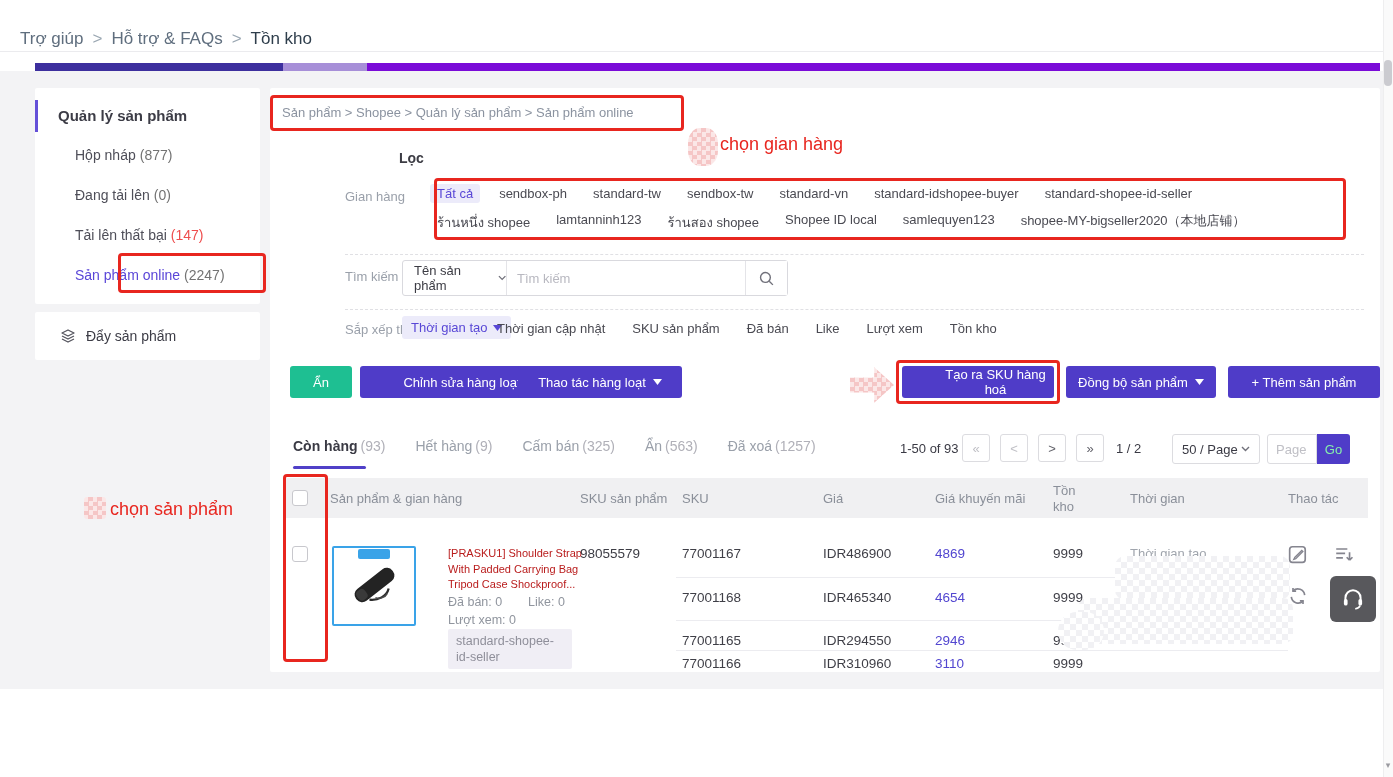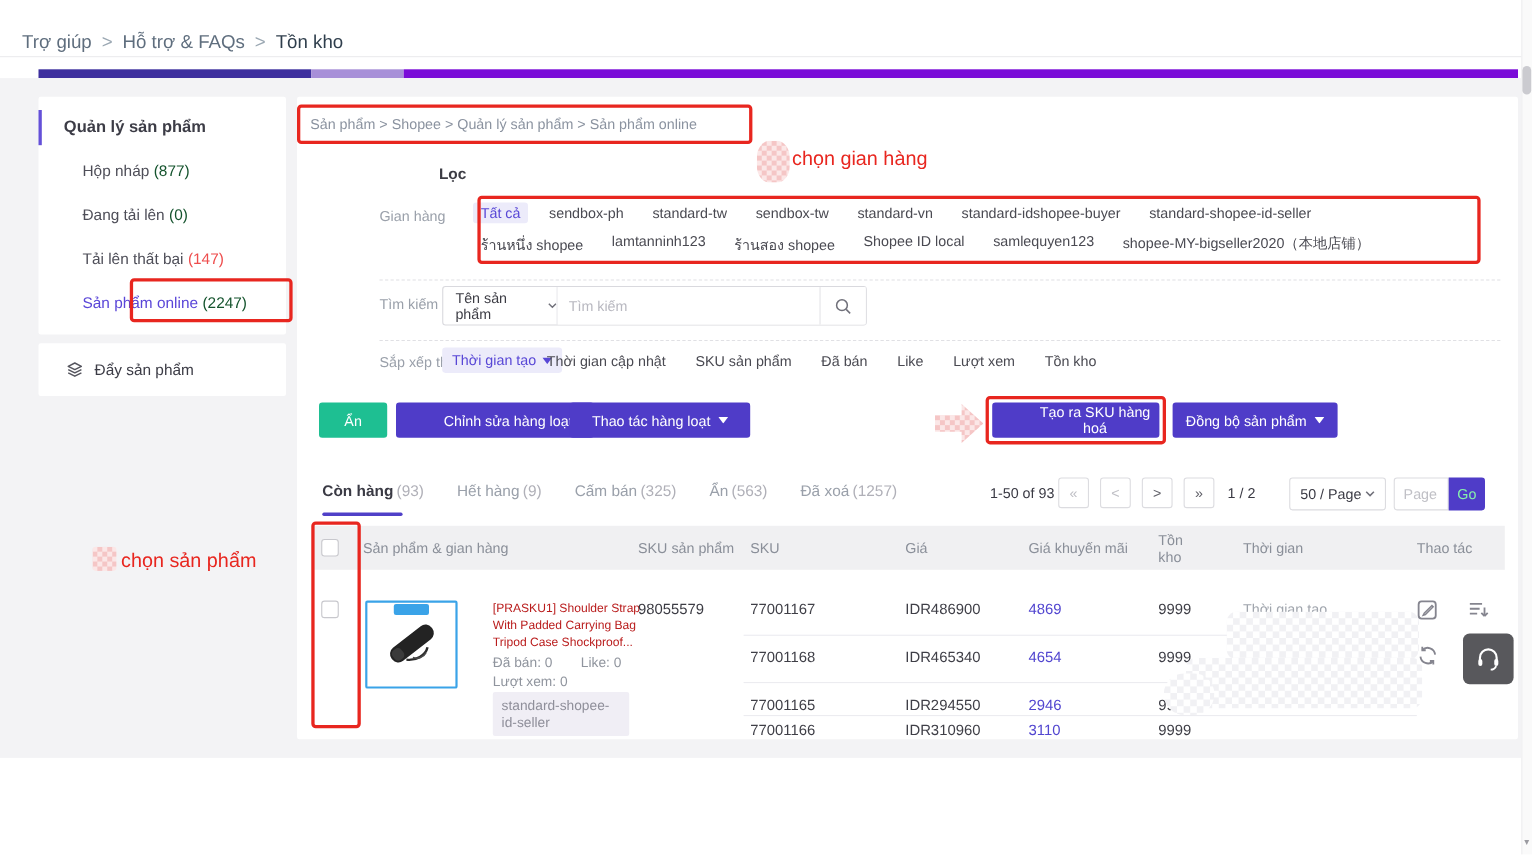--- a/index.html
+++ b/index.html
@@ -23,21 +23,21 @@
   
   .workspace { position:absolute; left:0; top:71px; width:1383px; height:618px; background:#f3f3f5; }
 
   
   .side-card { position:absolute; background:#fff; border-radius:2px; }
   .side-main { left:35px; top:88px; width:225px; height:216px; }
   .side-push { left:35px; top:312px; width:225px; height:48px; }
   .side-active-bar { position:absolute; left:35px; top:100px; width:3px; height:32px; background:#6450d8; }
   .side-title { position:absolute; left:58px; top:107px; font-size:15px; font-weight:600; color:#3c3c46; }
   .side-item { position:absolute; left:75px; font-size:14px; color:#4e4e58; cursor:pointer; white-space:nowrap; }
-  .side-count { color:#14532d; margin-left:4px; }
+  .side-count { color:#737373; margin-left:4px; }
   .count-red { color:#ee4d4d; }
   .side-item-active { color:#5a46d8; }
   .push-row { position:absolute; left:60px; top:328px; display:flex; align-items:center; gap:10px; font-size:14px; color:#3c3c46; cursor:pointer; }
 
   
   .main-card { position:absolute; left:270px; top:88px; width:1110px; height:584px; background:#fff; border-radius:2px; }
   .main-crumb { position:absolute; left:282px; top:105px; font-size:13px; color:#8b93a0; }
   .filter-title { position:absolute; left:399px; top:150px; font-size:14px; font-weight:600; color:#3c3c44; }
   .f-label { position:absolute; left:345px; font-size:13px; color:#9aa0aa; }
   .store-row { position:absolute; left:437px; display:flex; gap:26px; font-size:13px; color:#4a4a52; white-space:nowrap; }
@@ -226,20 +226,21 @@
         <path d="M0 0h9L4.5 6Z" fill="#fff"></path>
       </svg>
   </button>
   <button class="btn btn-purple" style="left:902px;width:152px;padding-left:35px;">Tạo ra SKU hàng hoá</button>
   <button class="btn btn-purple" style="left:1066px;width:150px;">
     <span>Đồng bộ sản phẩm</span>
     <svg width="9" height="6" viewBox="0 0 9 6">
         <path d="M0 0h9L4.5 6Z" fill="#fff"></path>
       </svg>
   </button>
+  <button class="btn btn-purple" style="left:1228px;width:152px;">+ Thêm sản phẩm</button>
 
   <div class="tabs">
     <span class="tab tab-active"><span class="tab-label">Còn hàng</span><span class="tab-count">(93)</span></span>
     <span class="tab"><span class="tab-label">Hết hàng</span><span class="tab-count">(9)</span></span>
     <span class="tab"><span class="tab-label">Cấm bán</span><span class="tab-count">(325)</span></span>
     <span class="tab"><span class="tab-label">Ẩn</span><span class="tab-count">(563)</span></span>
     <span class="tab"><span class="tab-label">Đã xoá</span><span class="tab-count">(1257)</span></span>
   </div>
   <div class="tab-underline"></div>
 

